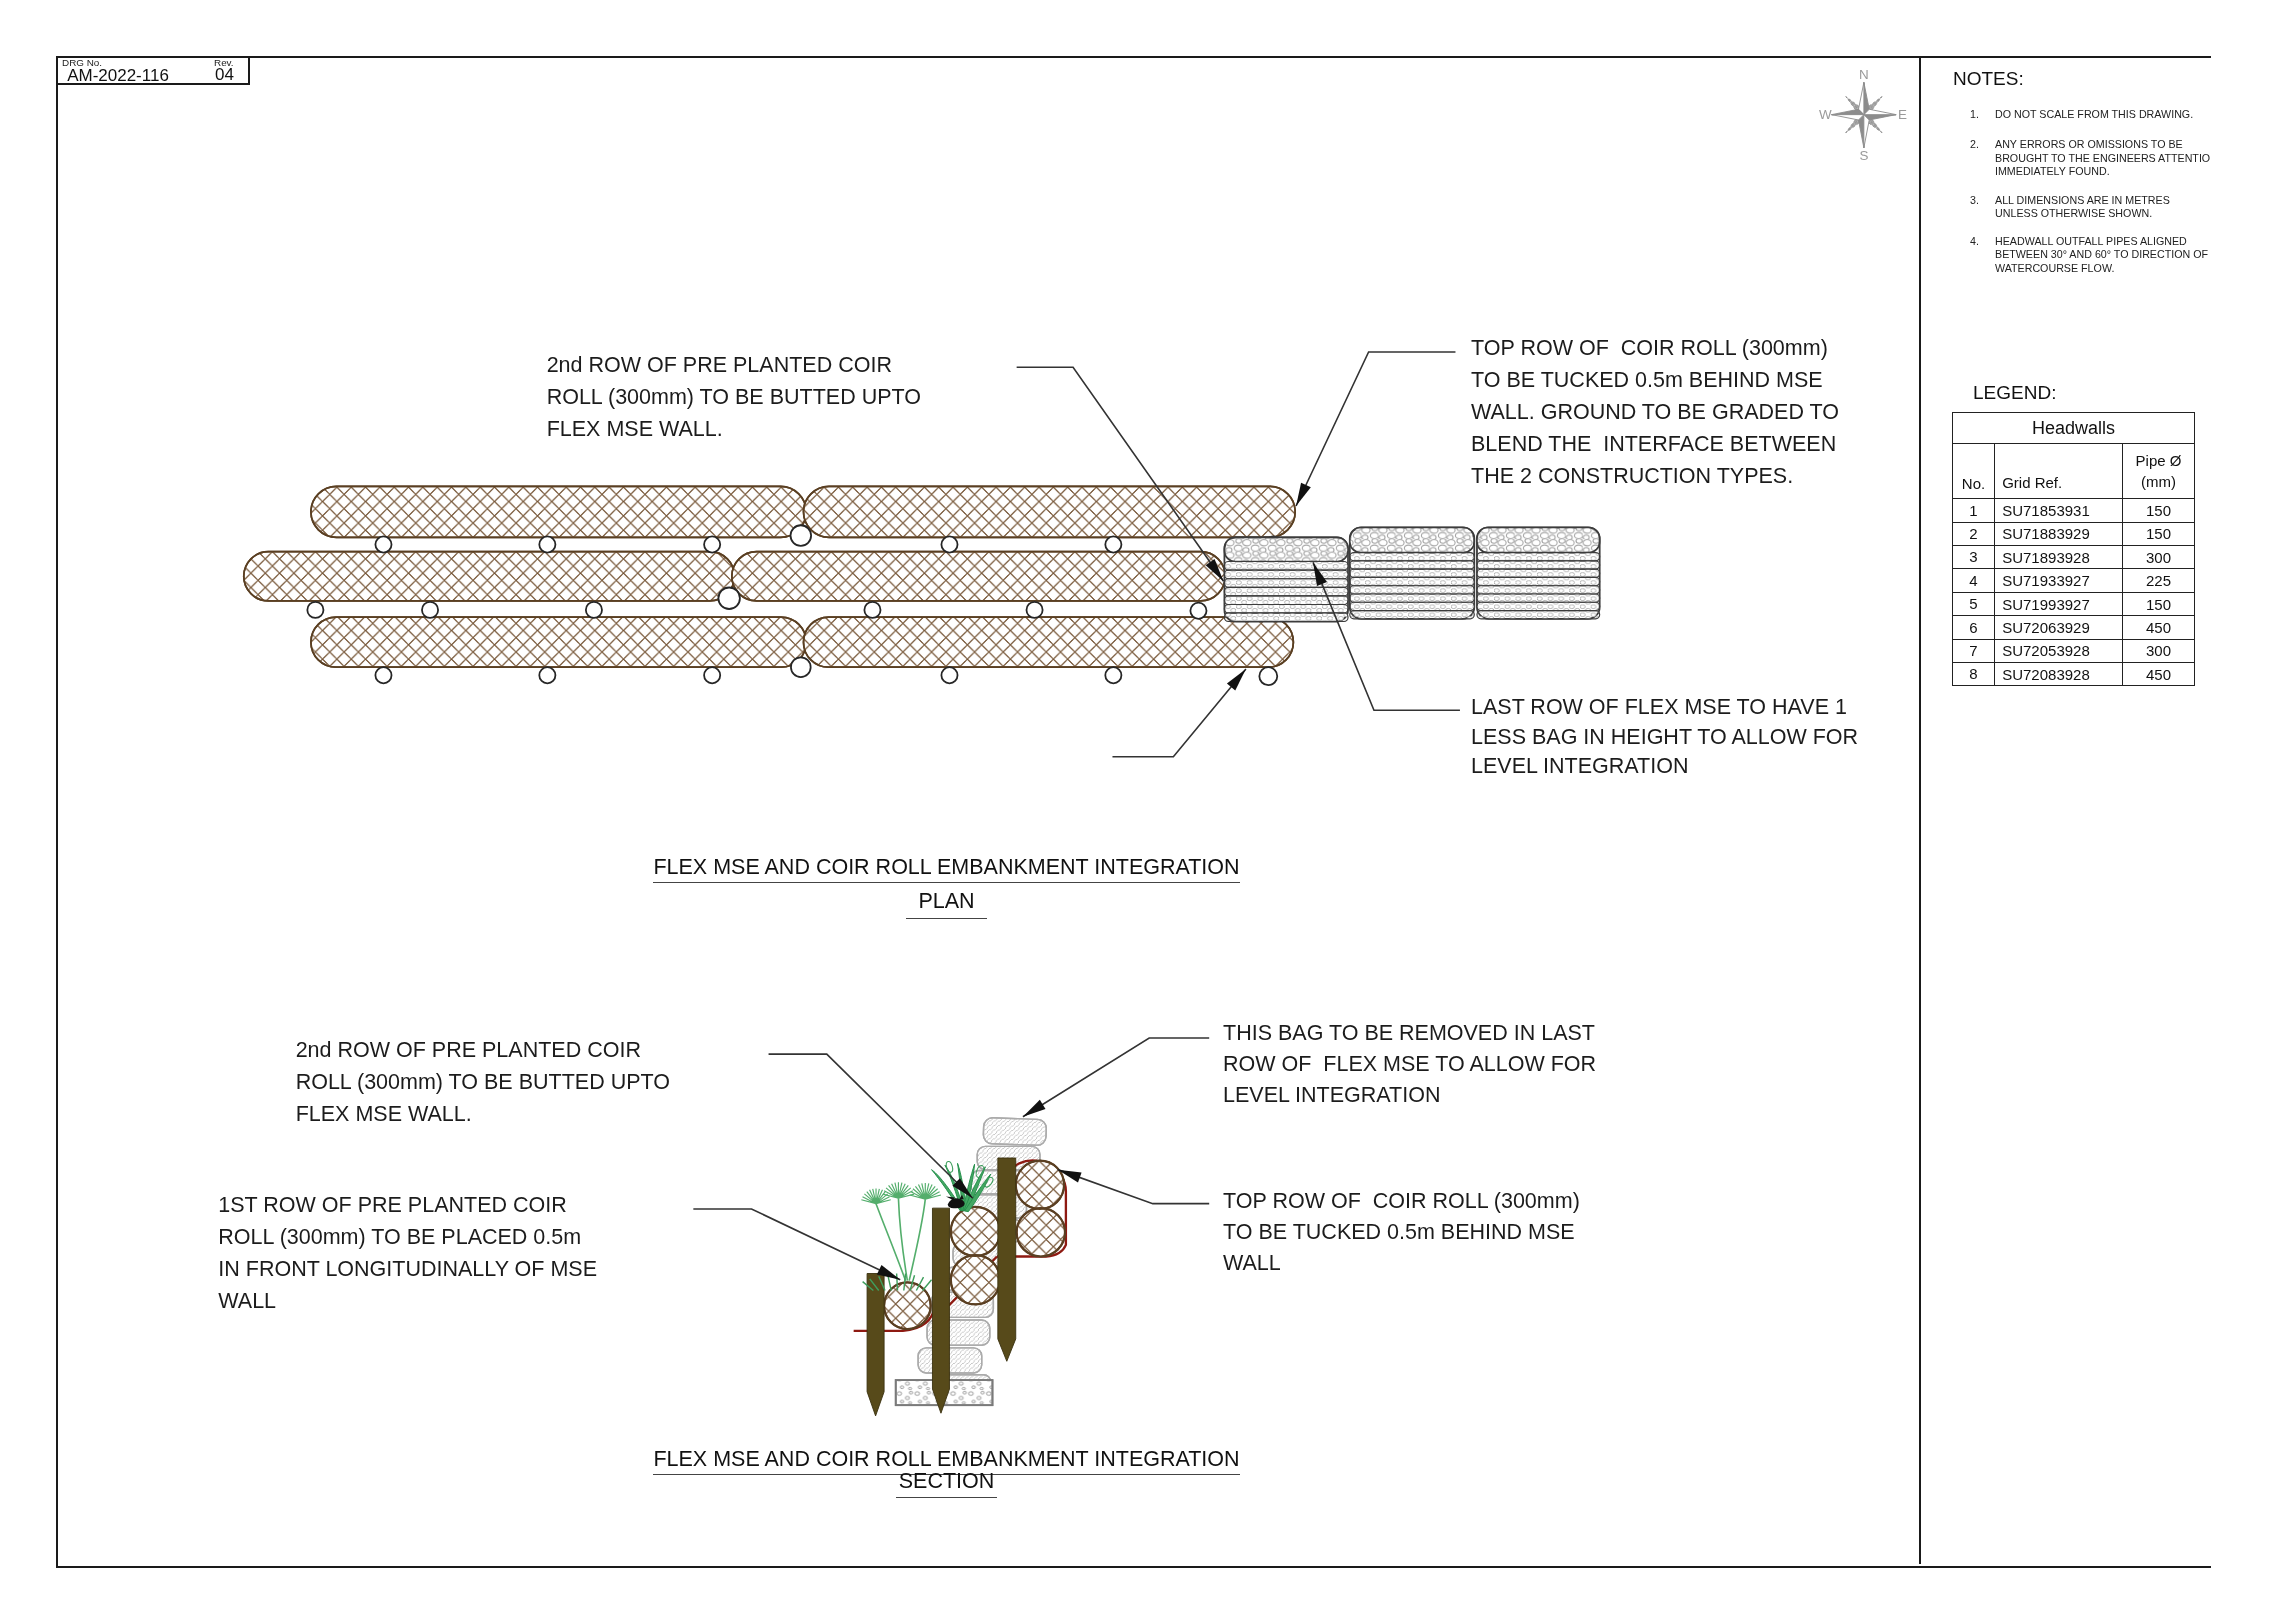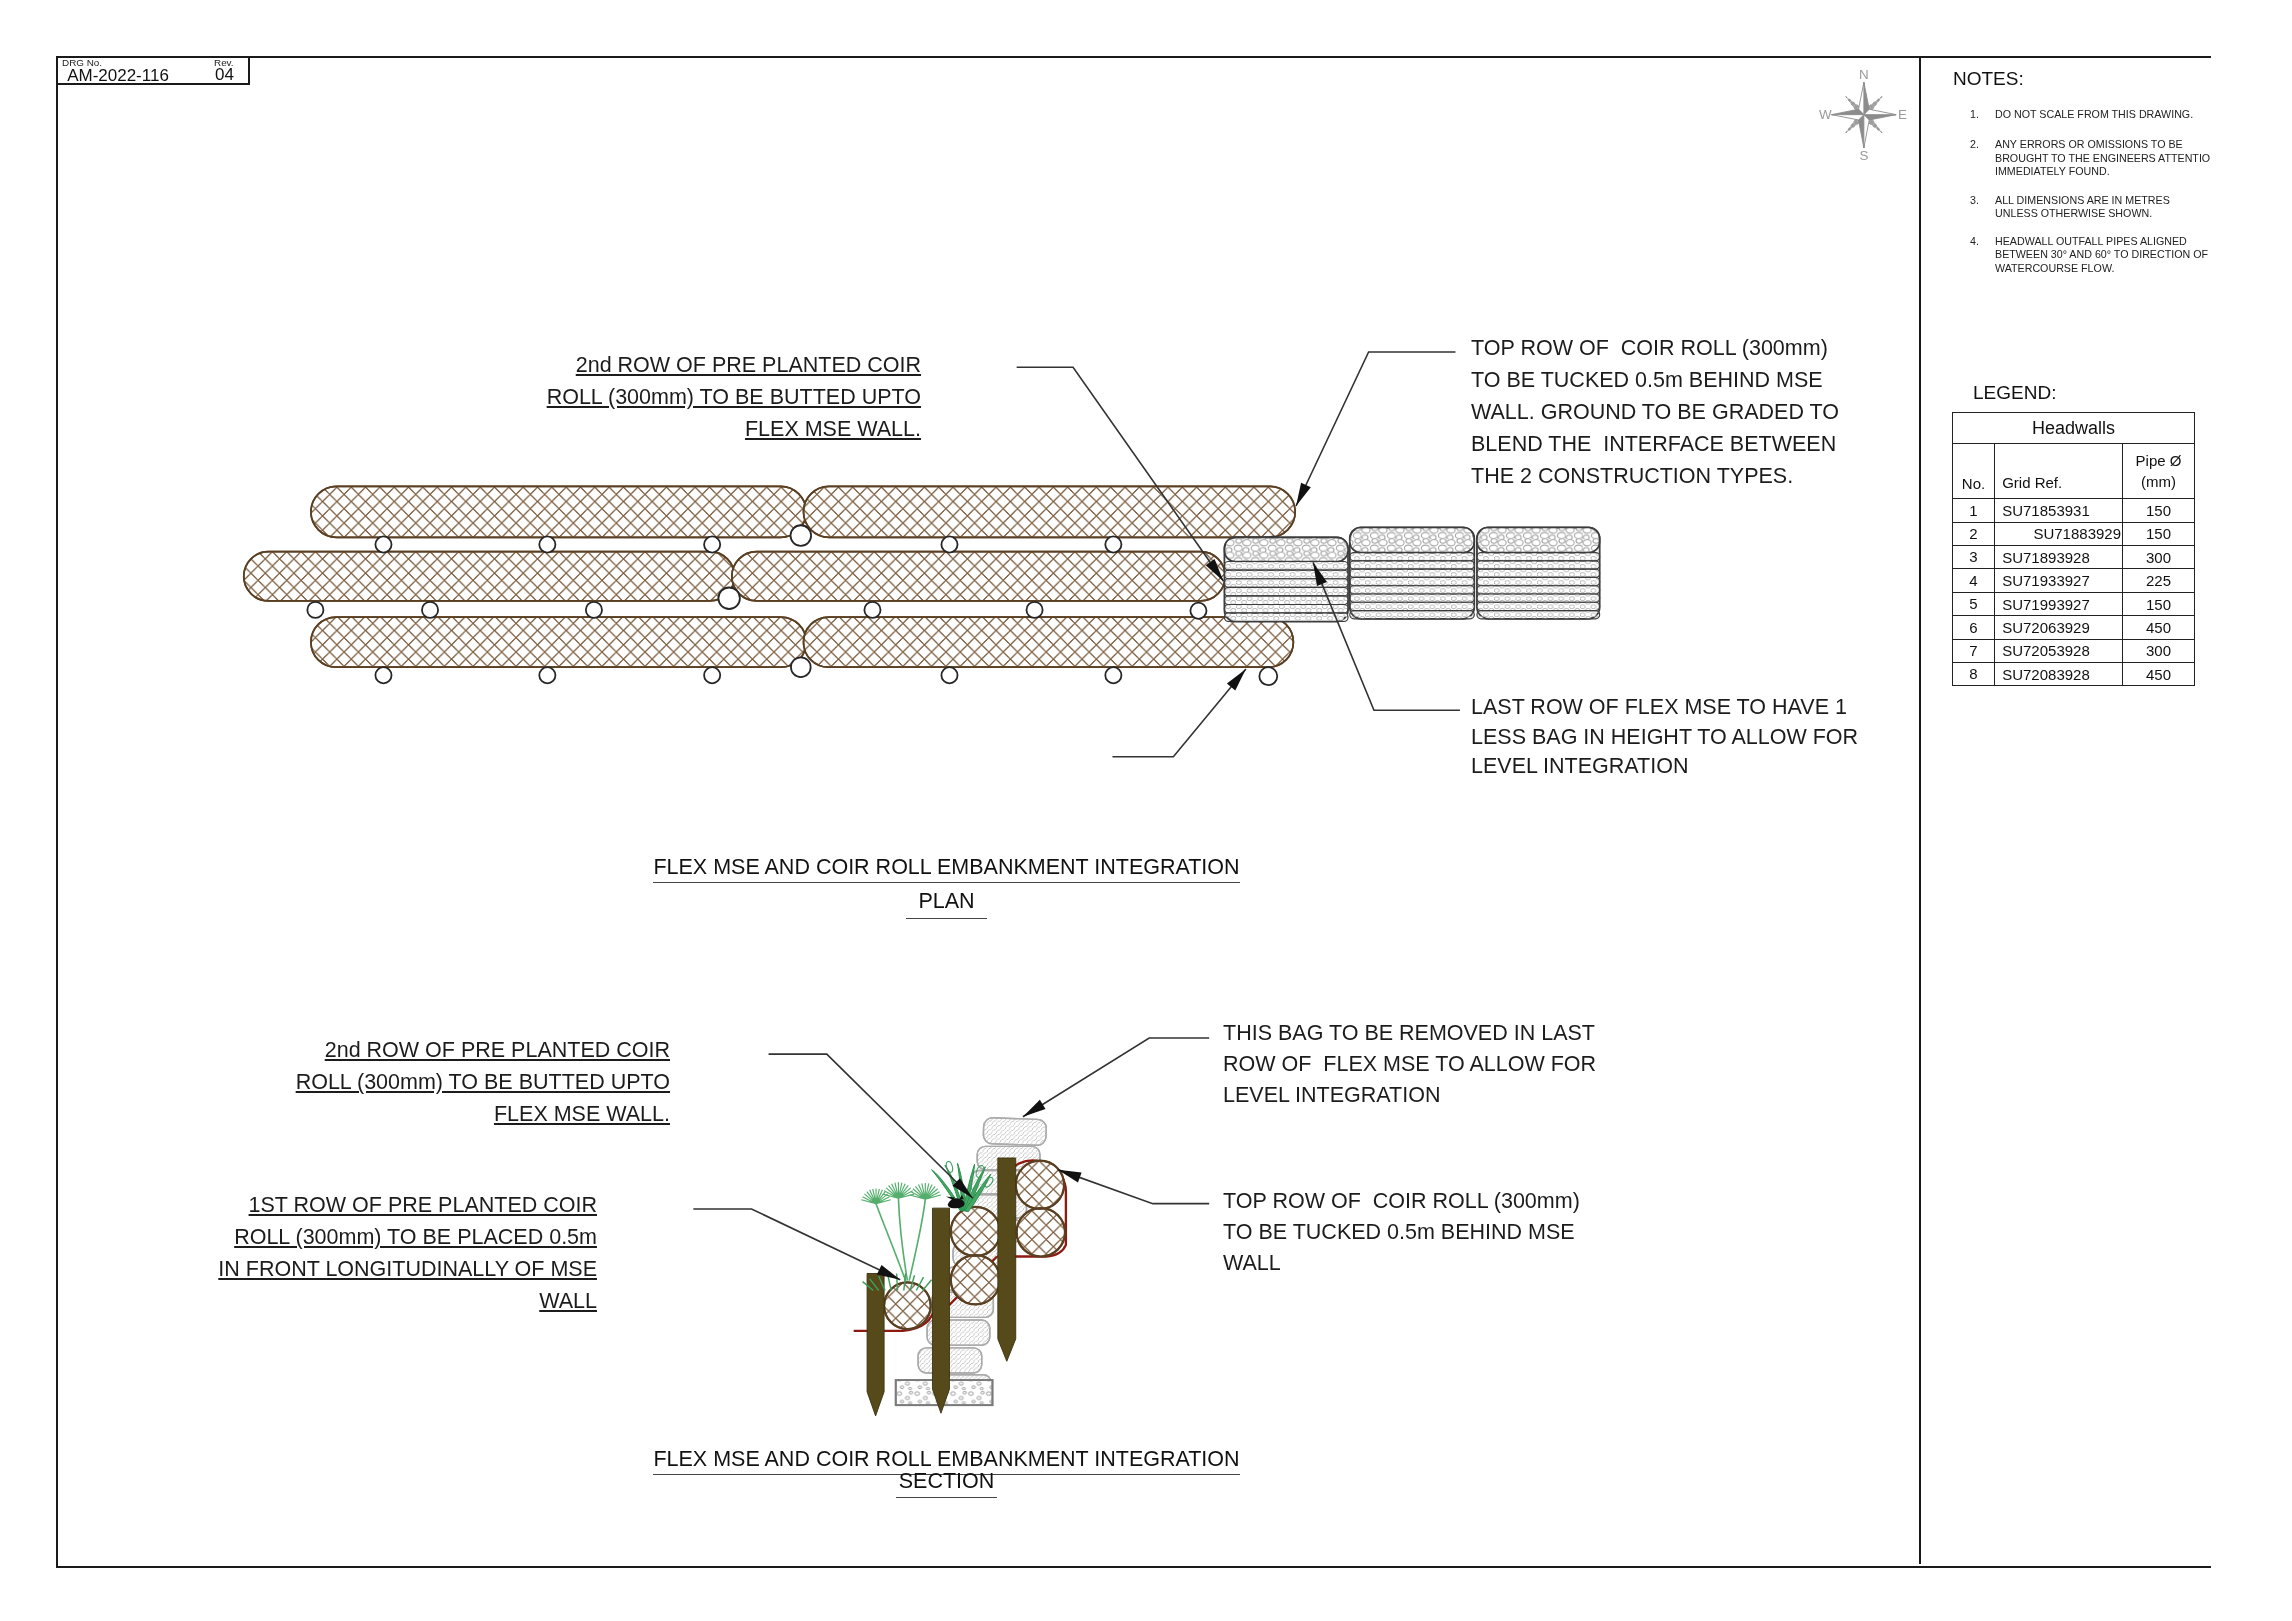--- a/index.html
+++ b/index.html
@@ -1,20 +1,20 @@
 <!DOCTYPE html>
 <html style="font-size:14.3px"><head>
 <meta charset="utf-8">
 <style>
   html,body{margin:0;padding:0;background:#ffffff;}
   #page{position:relative;width:2211px;height:1621px;background:#ffffff;overflow:hidden;
         font-family:"Liberation Sans", sans-serif;color:#1f1f1f;}
   .abs{position:absolute;}
   .ann{font-size:21.5px;line-height:32px;white-space:nowrap;color:#1c1c1c;}
-  .annR{text-align:right;text-decoration:underline;}
+  .annR{text-align:left;}
   table td{border:1.3px solid #222;}
 </style>
 </head>
 <body>
 <div id="page">
 
   <div class="abs" style="left:56px;top:56px;width:2179px;height:1508px;border:2.7px solid #1a1a1a;"></div>
 
   <div class="abs" style="left:1919px;top:56px;width:1.8px;height:1508px;background:#1a1a1a;"></div>
 
@@ -60,21 +60,21 @@
       <td style="vertical-align:bottom;padding:0 0 7.2px 7.2px;">Grid Ref.</td>
       <td style="text-align:center;vertical-align:middle;line-height:21.5px;">Pipe Ø<br>(mm)</td>
     </tr>
     <tr>
           <td style="height:20.4px;line-height:19.7px;text-align:center;">1</td>
           <td style="padding-left:7.2px;">SU71853931</td>
           <td style="text-align:center;">150</td>
         </tr>
     <tr>
           <td style="height:20.4px;line-height:19.7px;text-align:center;">2</td>
-          <td style="padding-left:7.2px;text-align:right;">SU71883929</td>
+          <td style="padding-left:7.2px;">SU71883929</td>
           <td style="text-align:center;">150</td>
         </tr>
     <tr>
           <td style="height:20.4px;line-height:19.7px;text-align:center;">3</td>
           <td style="padding-left:7.2px;">SU71893928</td>
           <td style="text-align:center;">300</td>
         </tr>
     <tr>
           <td style="height:20.4px;line-height:19.7px;text-align:center;">4</td>
           <td style="padding-left:7.2px;">SU71933927</td>

